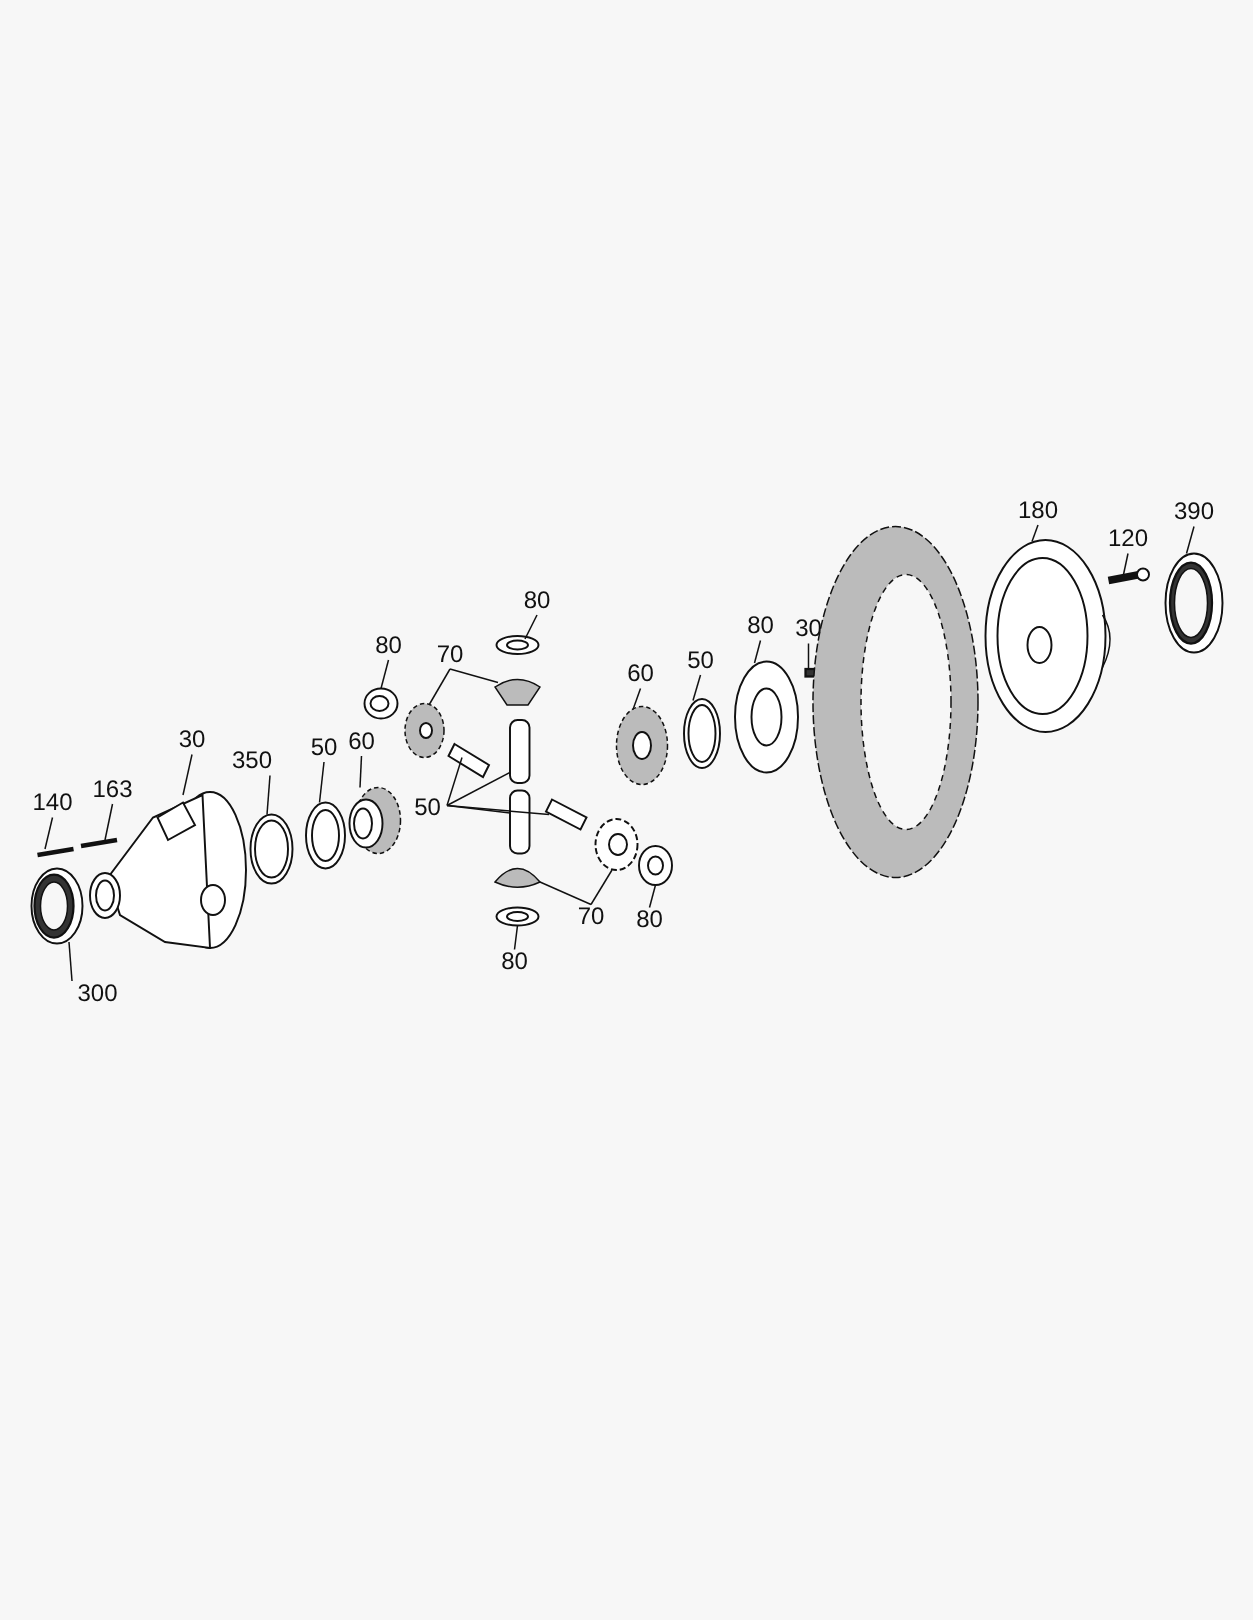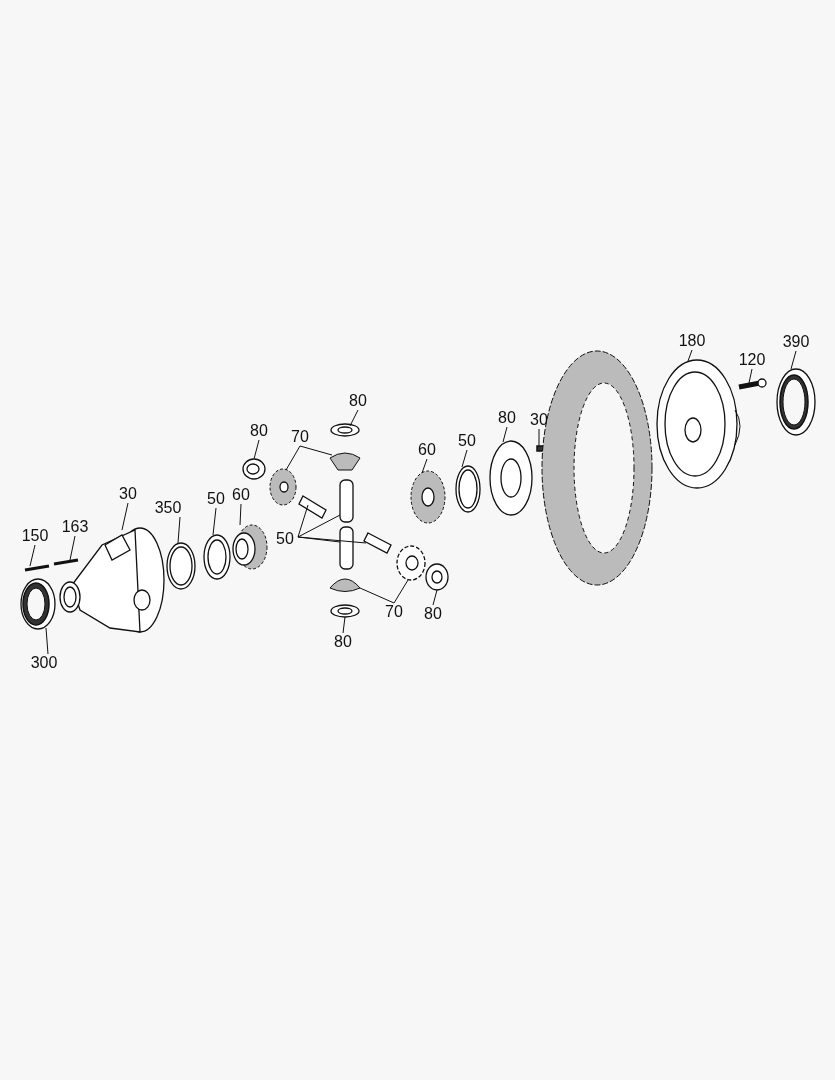--- a/index.html
+++ b/index.html
@@ -121,27 +121,27 @@
         <line x1="427" y1="459" x2="422" y2="473"></line>
     <line x1="467" y1="450" x2="462" y2="467"></line>
         <line x1="507" y1="427" x2="503" y2="442"></line>
     <line x1="539" y1="429" x2="539" y2="446"></line>
         <line x1="692" y1="350" x2="688" y2="361"></line>
     <line x1="752" y1="369" x2="749" y2="383"></line>
         <line x1="796" y1="351" x2="791" y2="369"></line>
   </g>
 </svg>
 
-<span class="lbl" style="left:35px;top:536px">150</span>
+<span class="lbl" style="left:35px;top:536px">140</span>
 <span class="lbl" style="left:75px;top:527px">163</span>
 <span class="lbl" style="left:128px;top:494px">30</span>
 <span class="lbl" style="left:168px;top:508px">350</span>
 <span class="lbl" style="left:216px;top:499px">50</span>
 <span class="lbl" style="left:241px;top:495px">60</span>
-<span class="lbl" style="left:44px;top:663px">300</span>
+<span class="lbl" style="left:65px;top:663px">300</span>
 <span class="lbl" style="left:259px;top:431px">80</span>
 <span class="lbl" style="left:300px;top:437px">70</span>
 <span class="lbl" style="left:358px;top:401px">80</span>
 <span class="lbl" style="left:285px;top:539px">50</span>
 <span class="lbl" style="left:394px;top:612px">70</span>
 <span class="lbl" style="left:343px;top:642px">80</span>
 <span class="lbl" style="left:433px;top:614px">80</span>
 <span class="lbl" style="left:427px;top:450px">60</span>
 <span class="lbl" style="left:467px;top:441px">50</span>
 <span class="lbl" style="left:507px;top:418px">80</span>

